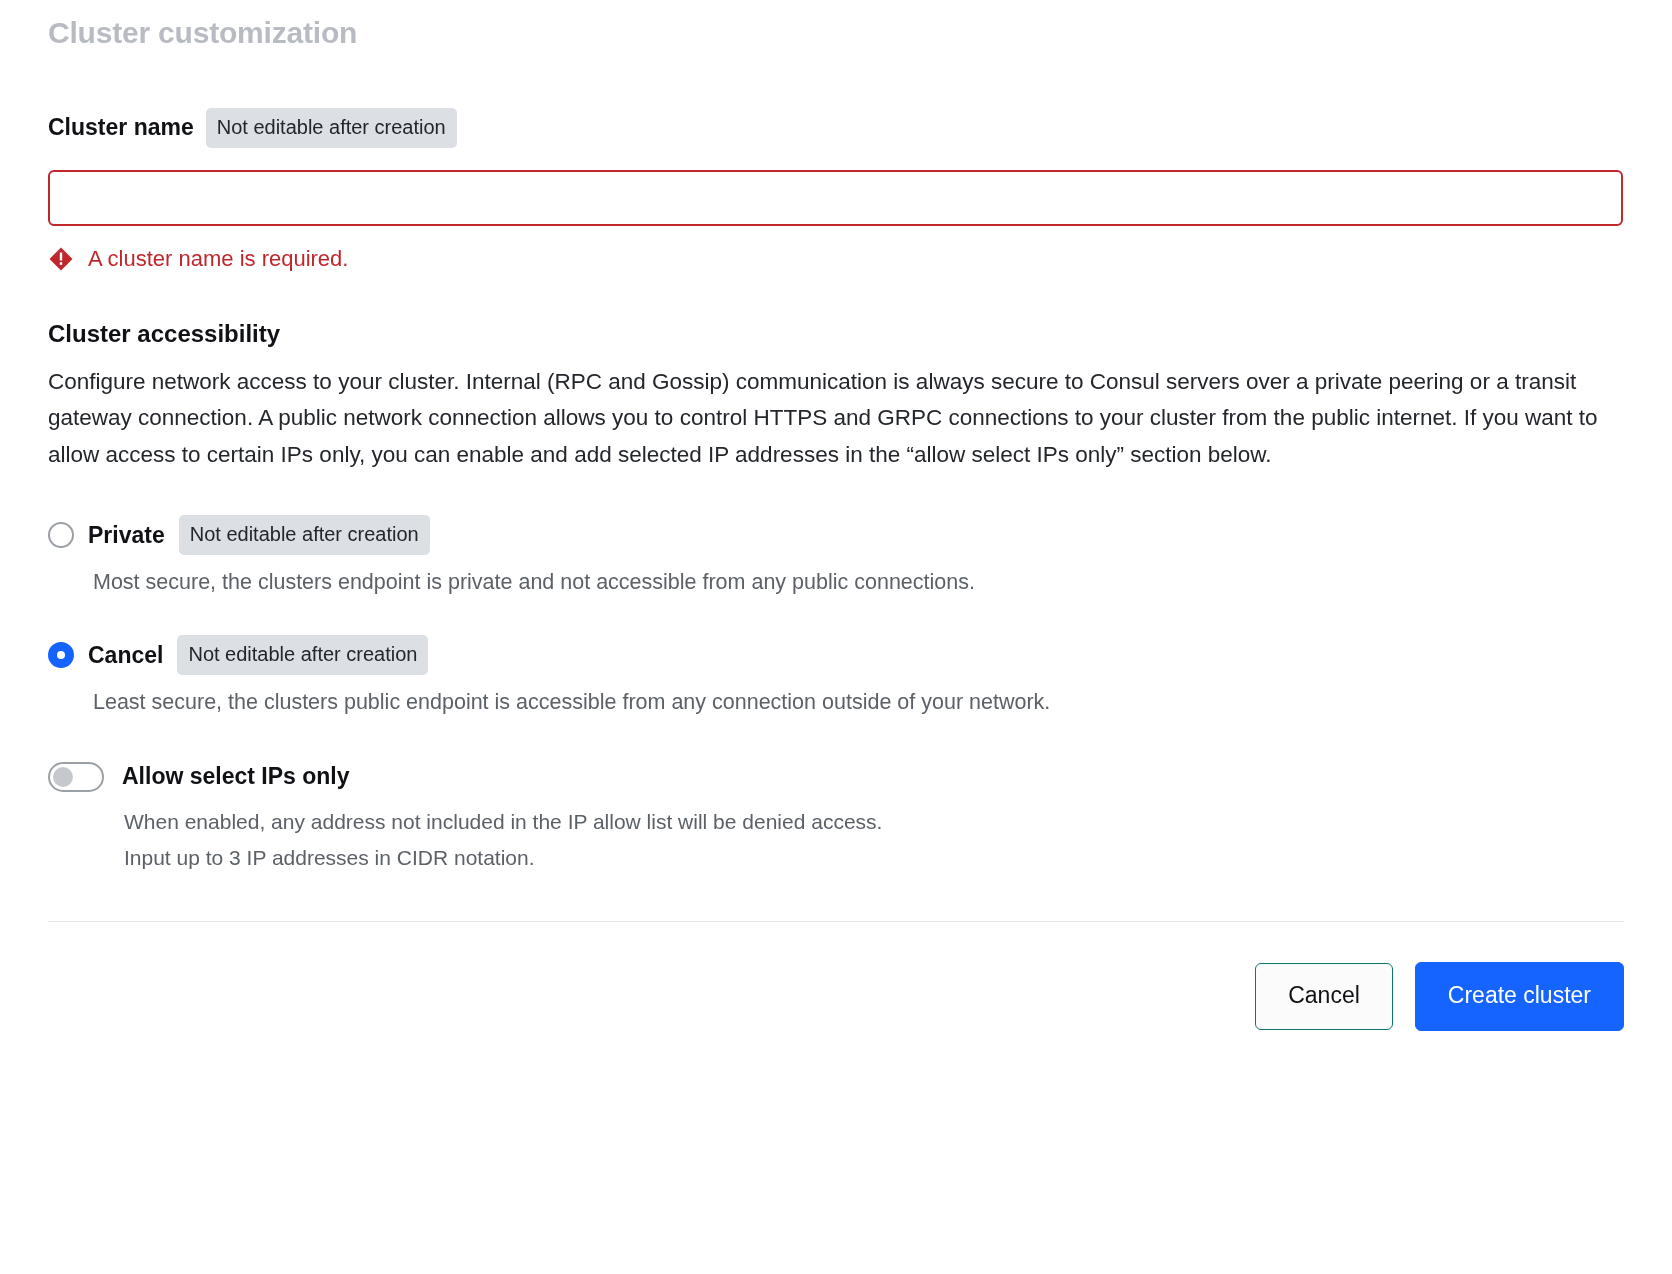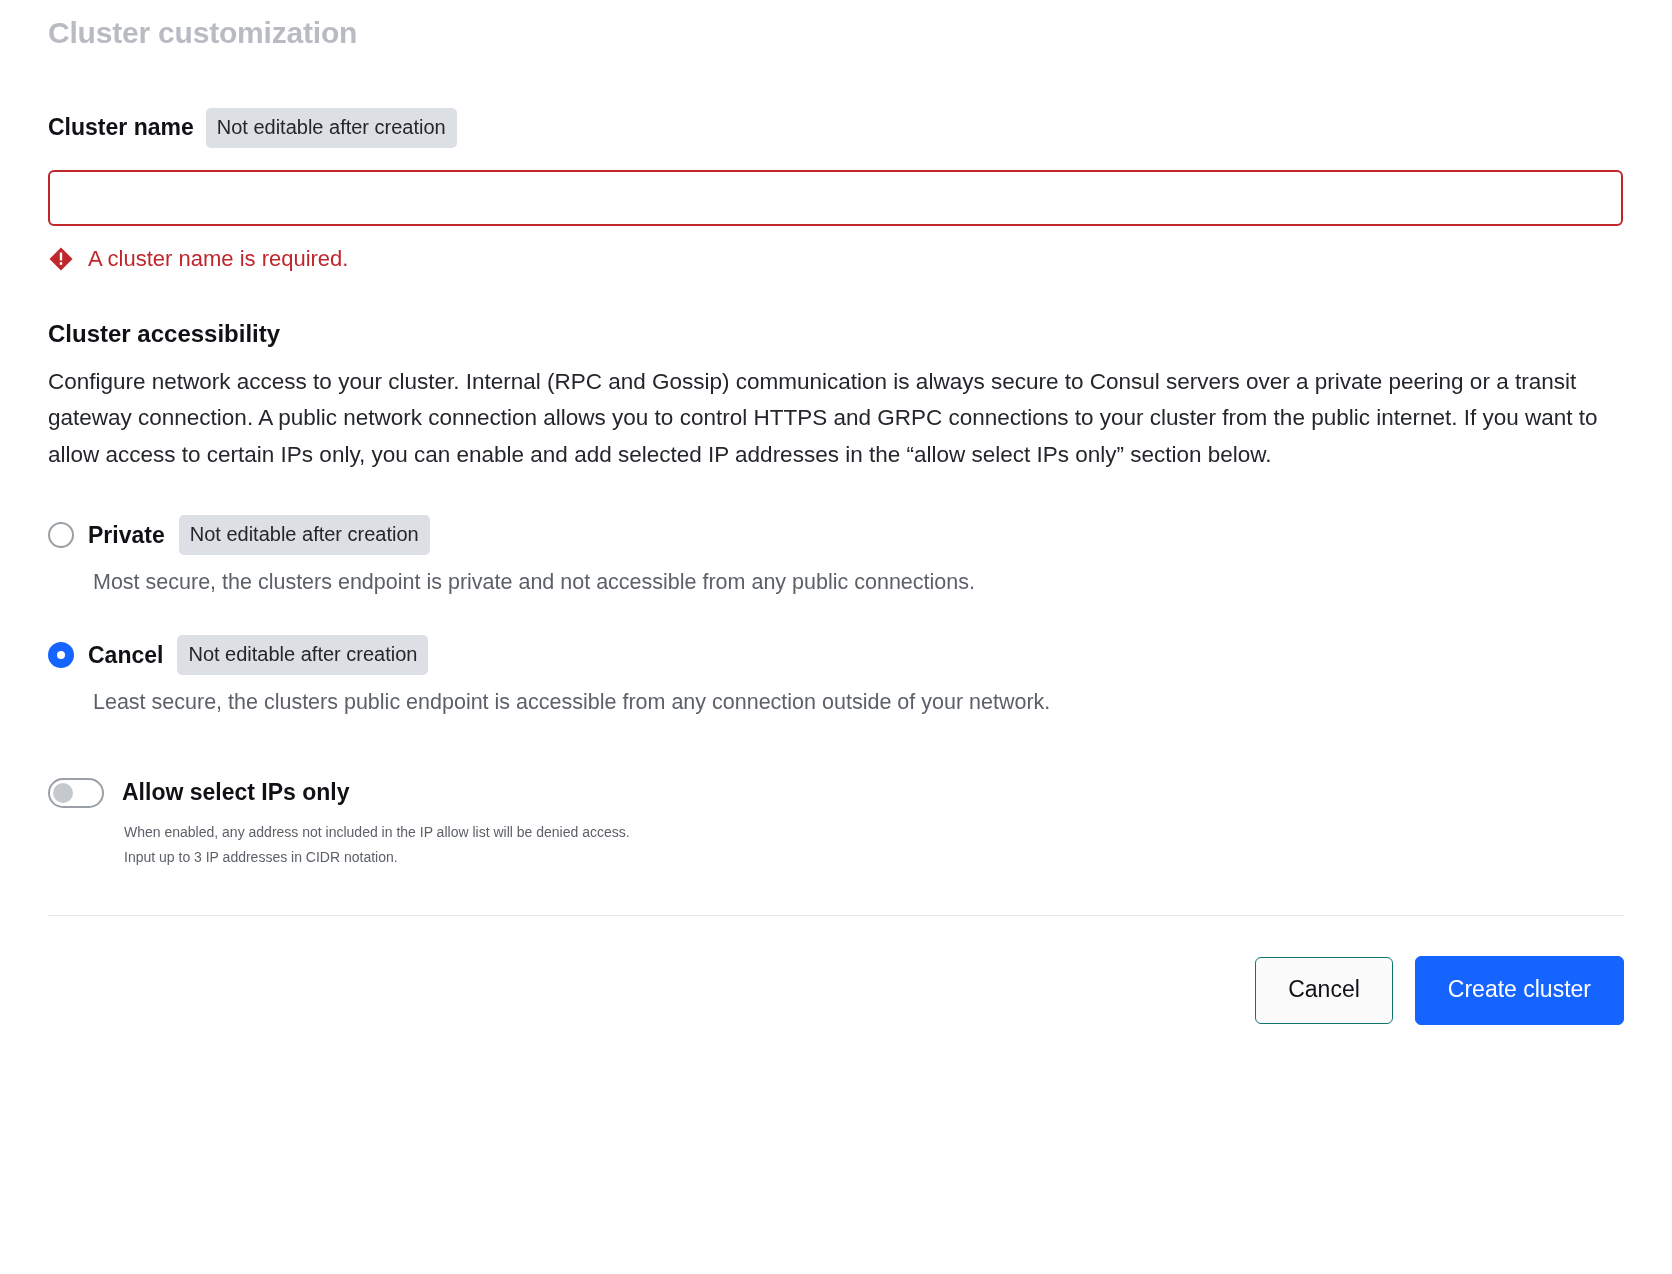--- a/index.html
+++ b/index.html
@@ -163,21 +163,21 @@
   .radio-desc {
     font-size: 21.5px;
     color: #5c6168;
     margin-top: 12px;
     margin-left: 45px;
     line-height: 1.4;
   }
 
   
   .toggle-block {
-    margin-top: 60px;
+    margin-top: 44px;
   }
   .toggle-row {
     display: flex;
     align-items: center;
     gap: 18px;
   }
   .toggle {
     width: 56px;
     height: 30px;
     border-radius: 15px;
@@ -195,21 +195,21 @@
     height: 20px;
     border-radius: 50%;
     background: #c5c9ce;
   }
   .toggle-label {
     font-size: 23px;
     font-weight: bold;
     color: #0f1115;
   }
   .toggle-desc {
-    font-size: 14px;
+    font-size: 21px;
     color: #5c6168;
     margin-left: 76px;
     margin-top: 14px;
     line-height: 1.55;
   }
 
   .divider {
     height: 1px;
     background: #e3e5e8;
     margin-top: 46px;

